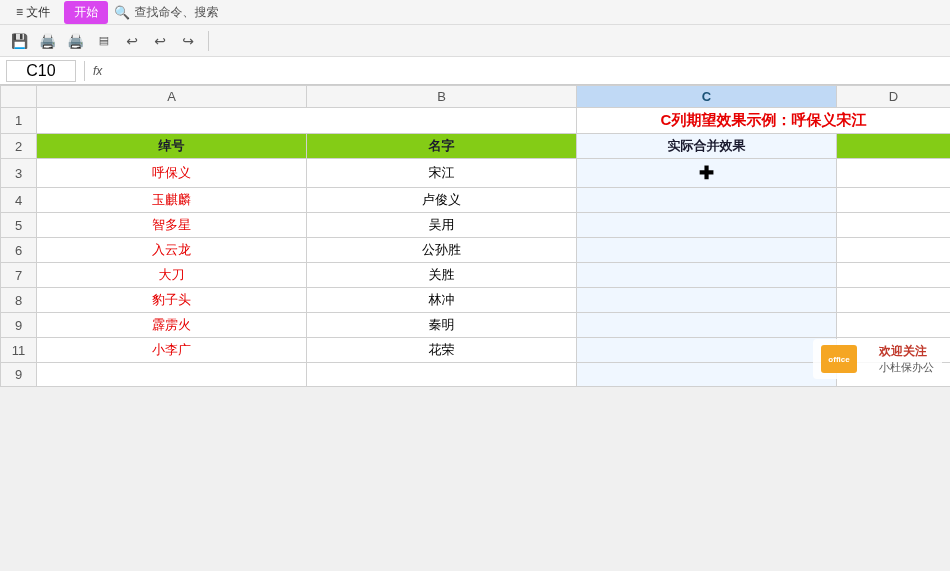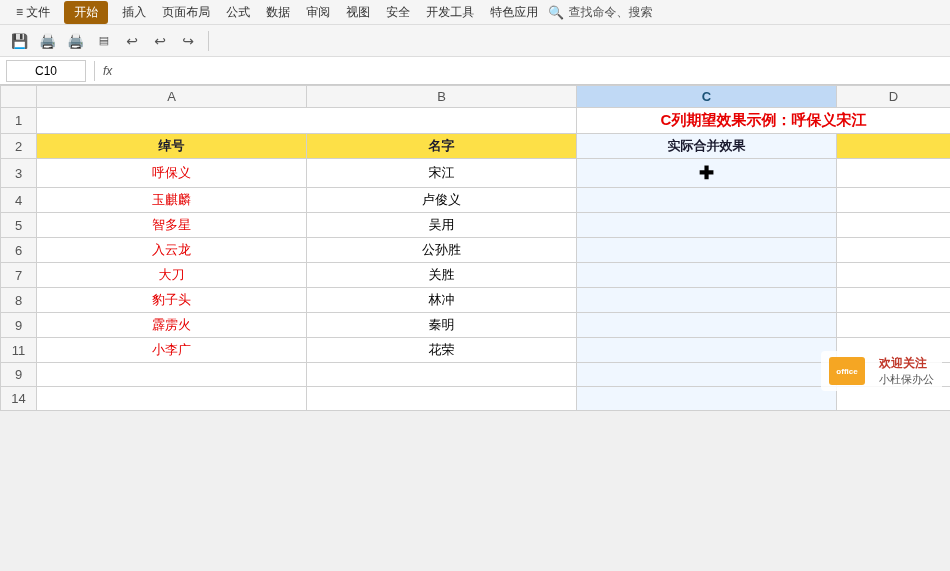--- a/index.html
+++ b/index.html
@@ -27,21 +27,21 @@
       border-radius: 3px;
       font-size: 12px;
       color: #333;
     }
     .menu-item.file-menu {
       display: flex;
       align-items: center;
       gap: 2px;
     }
     .start-btn {
-      background: #a16207;
+      background: #d946ef;
       color: white;
       border: none;
       padding: 3px 10px;
       border-radius: 3px;
       font-size: 12px;
       cursor: pointer;
       margin: 0 4px;
     }
 
     
@@ -70,25 +70,25 @@
     .formula-bar {
       height: 28px;
       background: white;
       border-bottom: 1px solid #ccc;
       display: flex;
       align-items: center;
       gap: 4px;
       padding: 0 6px;
     }
     .cell-ref {
-      width: 80px;
+      width: 70px;
       height: 22px;
       border: 1px solid #ccc;
       padding: 0 4px;
-      font-size: 12px;
+      font-size: 16px;
       text-align: center;
     }
     .formula-divider {
       width: 1px;
       height: 20px;
       background: #ccc;
       margin: 0 4px;
     }
     .fx-label {
       font-size: 12px;
@@ -147,21 +147,21 @@
     td.data-cell {
       padding: 3px 4px;
       height: 24px;
       white-space: nowrap;
       overflow: hidden;
       text-overflow: ellipsis;
       background: white;
     }
     td.data-cell.text-center { text-align: center; }
     td.data-cell.header-row {
-      background: #fde047;
+      background: #84cc16;
       font-weight: bold;
       text-align: center;
       color: #1a1a2e;
     }
     td.data-cell.title-cell {
       background: white;
       text-align: center;
       color: #e60000;
       font-size: 15px;
       font-weight: bold;
@@ -185,25 +185,25 @@
 
     
     .col-rn { width: 36px; }
     .col-a { width: 270px; }
     .col-b { width: 270px; }
     .col-c { width: 260px; }
     .col-d { width: 114px; }
 
     .watermark {
       position: absolute;
-      bottom: 20px;
+      bottom: 8px;
       right: 8px;
       display: flex;
       align-items: center;
-      gap: 14px;
+      gap: 22px;
       background: rgba(255,255,255,0.85);
       padding: 4px 8px;
       border-radius: 4px;
       font-size: 12px;
       color: #333;
     }
     .watermark-icon {
       width: 36px;
       height: 28px;
       background: #f5a623;
@@ -228,31 +228,20 @@
 </head>
 <body>
 
 <div class="title-bar">
   <div class="title-bar-menu">
     <div class="menu-item file-menu">
       <span>≡ 文件</span>
     </div>
     <button class="start-btn">开始</button>
 
-    <div id="menu-items-container" style="display:flex;gap:0;">
-        <div class="menu-item">插入</div>
-        <div class="menu-item">页面布局</div>
-        <div class="menu-item">公式</div>
-        <div class="menu-item">数据</div>
-        <div class="menu-item">审阅</div>
-        <div class="menu-item">视图</div>
-        <div class="menu-item">安全</div>
-        <div class="menu-item">开发工具</div>
-        <div class="menu-item">特色应用</div>
-      </div>
     <div style="margin-left:auto;display:flex;align-items:center;gap:4px;">
       <span style="font-size:13px;">🔍</span>
       <span style="font-size:12px;color:#555;">查找命令、搜索</span>
     </div>
   </div>
 </div>
 
 <div class="ribbon">
   <div class="ribbon-icon" title="保存">💾</div>
   <div class="ribbon-icon">🖨️</div>
@@ -358,27 +347,20 @@
           <td class="data-cell text-center active-col-cell"></td>
           <td class="data-cell text-center"></td>
         </tr>
         <tr>
           <th class="row-num">9</th>
           <td class="data-cell text-center"></td>
           <td class="data-cell text-center"></td>
           <td class="data-cell text-center active-col-cell"></td>
           <td class="data-cell text-center"></td>
         </tr>
-        <tr>
-          <th class="row-num">14</th>
-          <td class="data-cell text-center"></td>
-          <td class="data-cell text-center"></td>
-          <td class="data-cell text-center active-col-cell"></td>
-          <td class="data-cell text-center"></td>
-        </tr>
       </tbody>
   </table>
 
   <div class="watermark">
     <div class="watermark-icon">
       <span style="font-size:8px;font-weight:bold;color:white;">office</span>
     </div>
     <div>
       <div class="watermark-text">欢迎关注</div>
       <div class="watermark-sub">小杜保办公</div>

